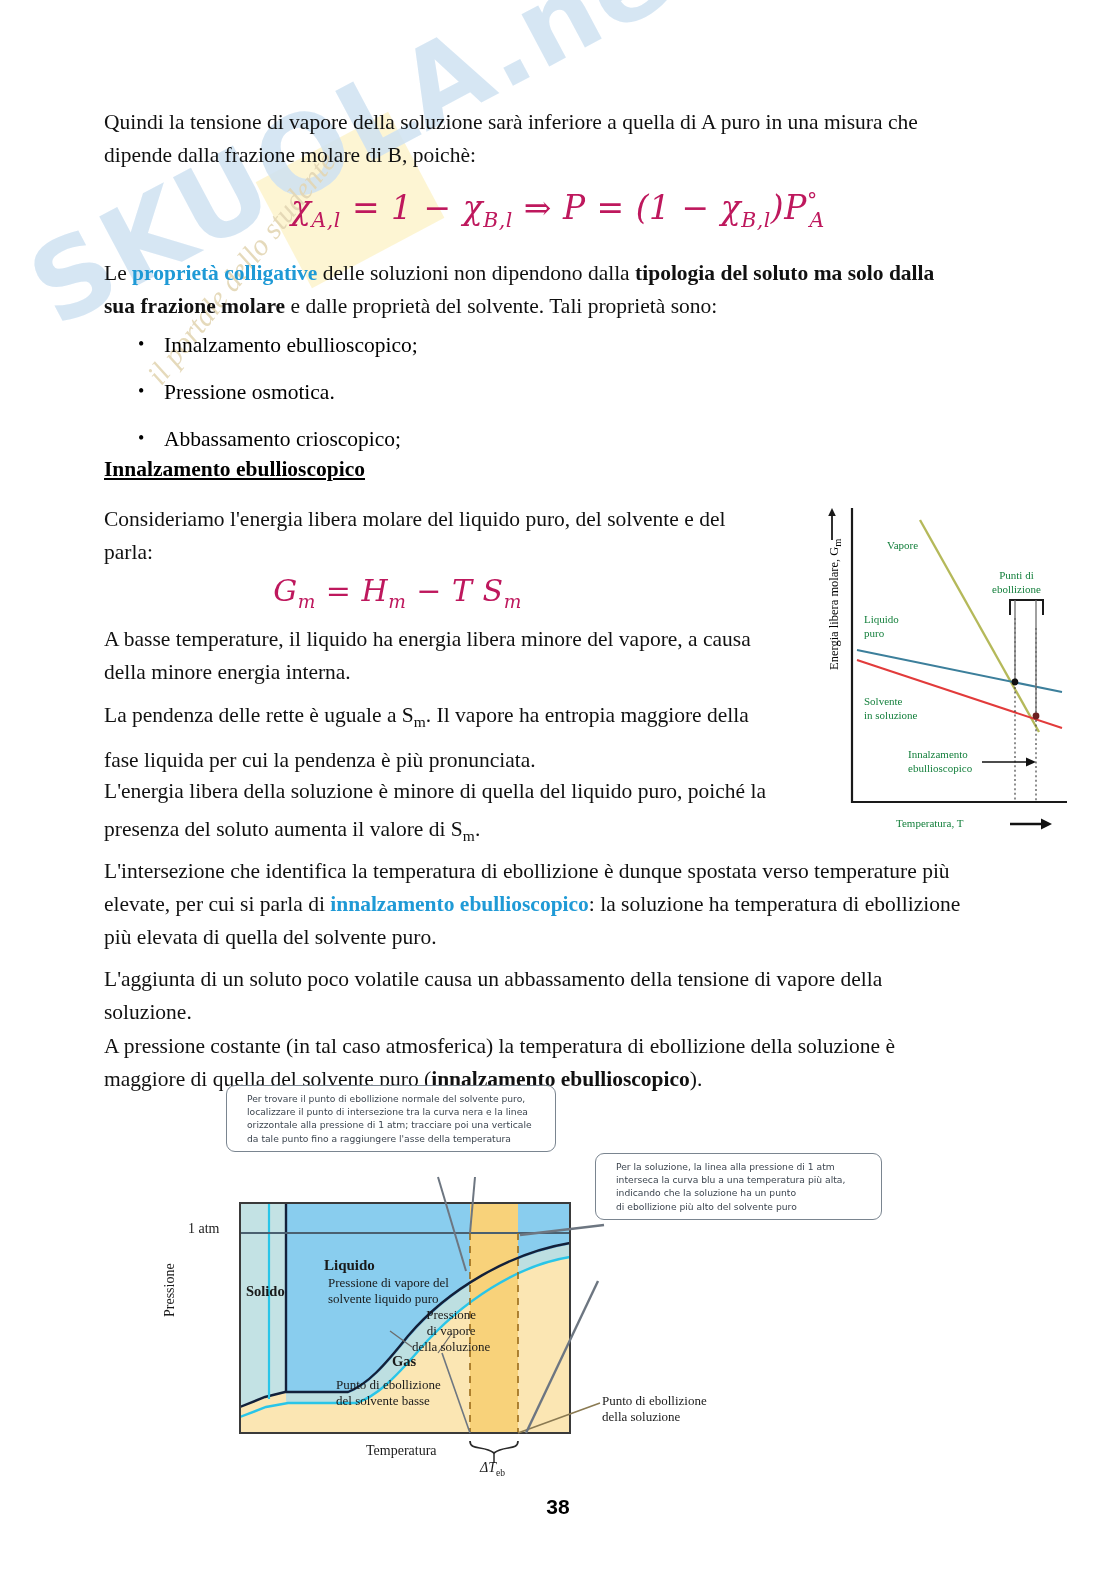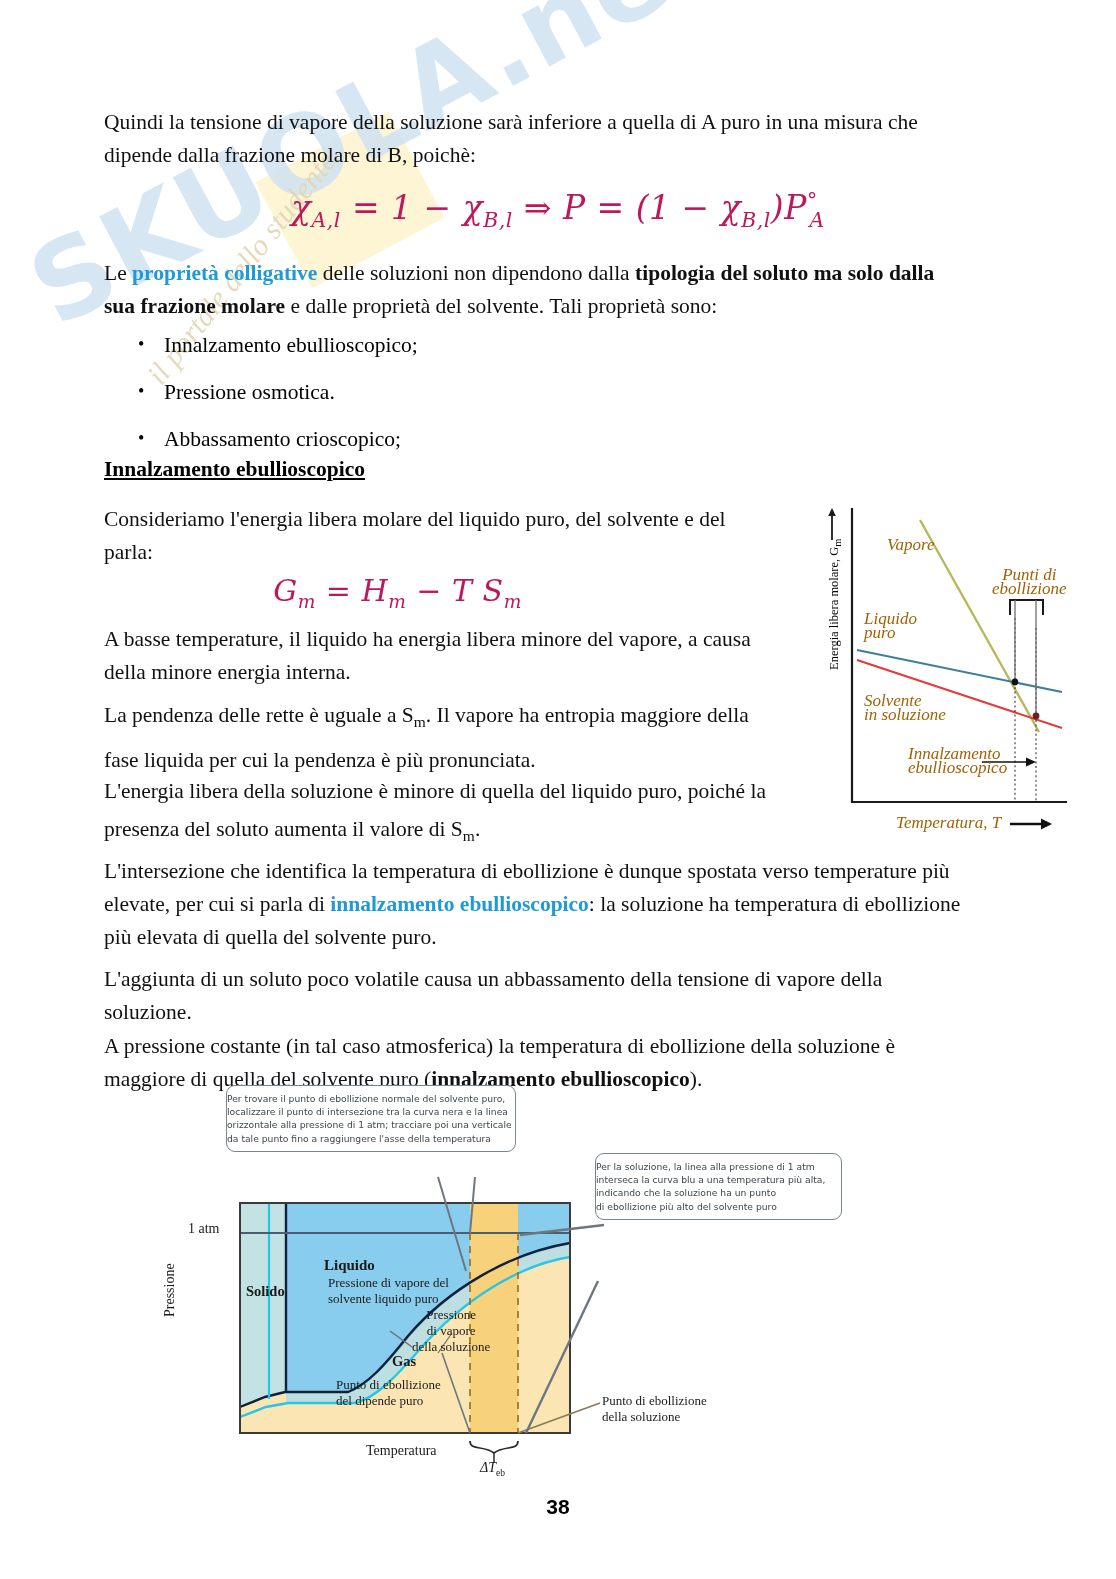--- a/index.html
+++ b/index.html
@@ -97,46 +97,45 @@
     content:"\2022";
     position:absolute; left:4px; top:-1px;
     font-size:18px;
   }
 
   
   #fig1 { position:absolute; left:812px; top:500px; width:300px; height:340px; }
   #fig1 .lbl {
     position:absolute;
     font-family:"Liberation Serif", serif;
-    font-size:17px;
-    color:#a16207;
+    font-size:11px;
+    color:#15803d;
     line-height:14px;
     white-space:nowrap;
-    font-style:italic;
   }
   #fig1 .ylab {
     position:absolute; left:-62px; top:96px;
     width:170px; text-align:center;
     transform:rotate(-90deg);
     font-size:12.5px;
     white-space:nowrap;
   }
 
   
   #fig2 { position:absolute; left:180px; top:1085px; width:660px; height:420px; }
   #fig2 .calloutbox {
     position:absolute;
     border:1.4px solid #7a8590;
     border-radius:9px;
     background:#fff;
     font-family:"DejaVu Sans", sans-serif;
     font-size:9.2px;
     line-height:13.2px;
     color:#3d4650;
-    padding:6px 0;
+    padding:6px 20px;
   }
   #fig2 .flbl {
     position:absolute;
     font-family:"Liberation Serif", serif;
     color:#1a1a1a;
     line-height:16px;
     white-space:nowrap;
   }
   #fig2 .flbl.b { font-weight:bold; }
 
@@ -370,21 +369,21 @@
     </div>
 
     <div class="flbl" style="left:232px; top:222px; font-size:13px; text-align:center;">
       <span>Pressione</span><br>
       <span>di vapore</span><br>
       <span>della soluzione</span>
     </div>
 
     <div class="flbl" style="left:156px; top:292px; font-size:13px;">
       <span>Punto di ebollizione</span><br>
-      <span>del dipende puro</span>
+      <span>del solvente basse</span>
     </div>
 
     <div class="flbl" style="left:422px; top:308px; font-size:13px;">
       <span>Punto di ebollizione</span><br>
       <span>della soluzione</span>
     </div>
 
     <div class="flbl" style="left:300px; top:375px; font-size:14px; font-style:italic;">
       <span>ΔT</span><sub style="font-size:.68em; font-style:normal;">eb</sub>
     </div>

